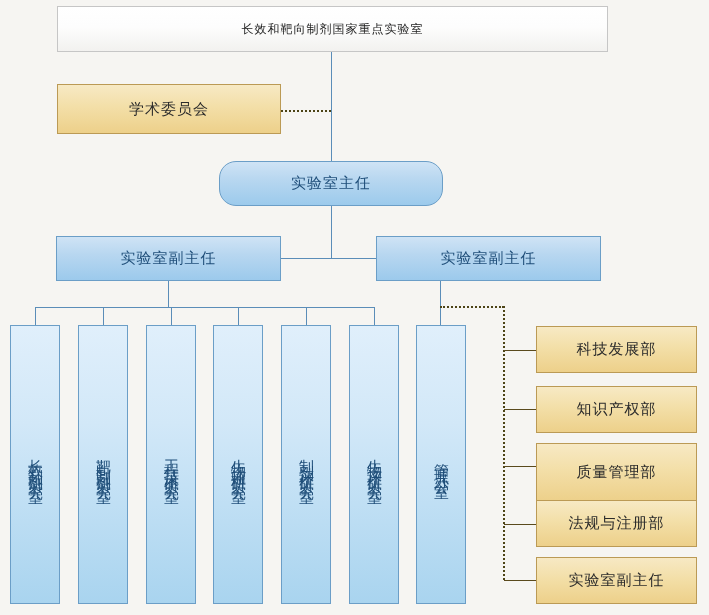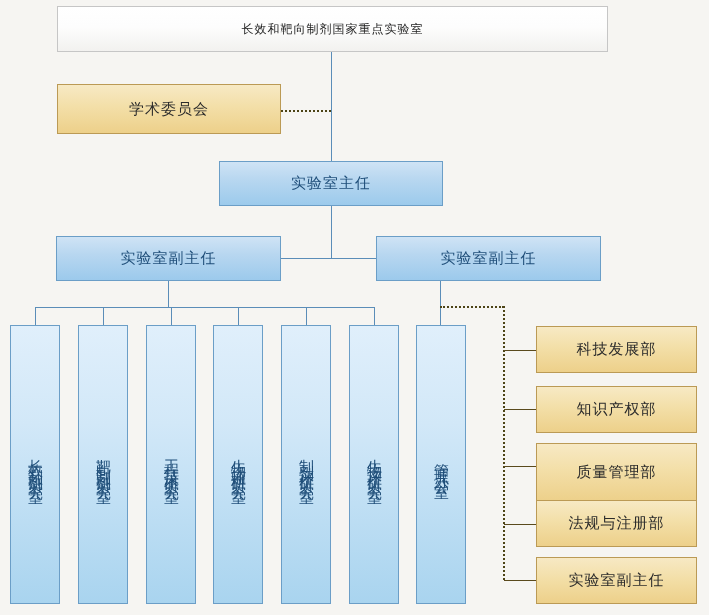--- a/index.html
+++ b/index.html
@@ -115,21 +115,21 @@
   <div class="brn h" style="left:504px;top:580px;width:33px;"></div>
 
   <div class="node root" style="left:57px;top:6px;width:551px;height:46px;">
     <span>长效和靶向制剂国家重点实验室</span>
   </div>
 
   <div class="node gold" style="left:57px;top:84px;width:224px;height:50px;text-align:center;">
     <span>学术委员会</span>
   </div>
 
-  <div class="node blue" style="left:219px;top:161px;width:224px;height:45px;">
+  <div class="node blue" style="left:219px;top:161px;width:224px;height:45px;border-radius:17px;">
     <span>实验室主任</span>
   </div>
 
   <div class="node blue" style="left:56px;top:236px;width:225px;height:45px;">
     <span>实验室副主任</span>
   </div>
   <div class="node blue" style="left:376px;top:236px;width:225px;height:45px;">
     <span>实验室副主任</span>
   </div>
 

